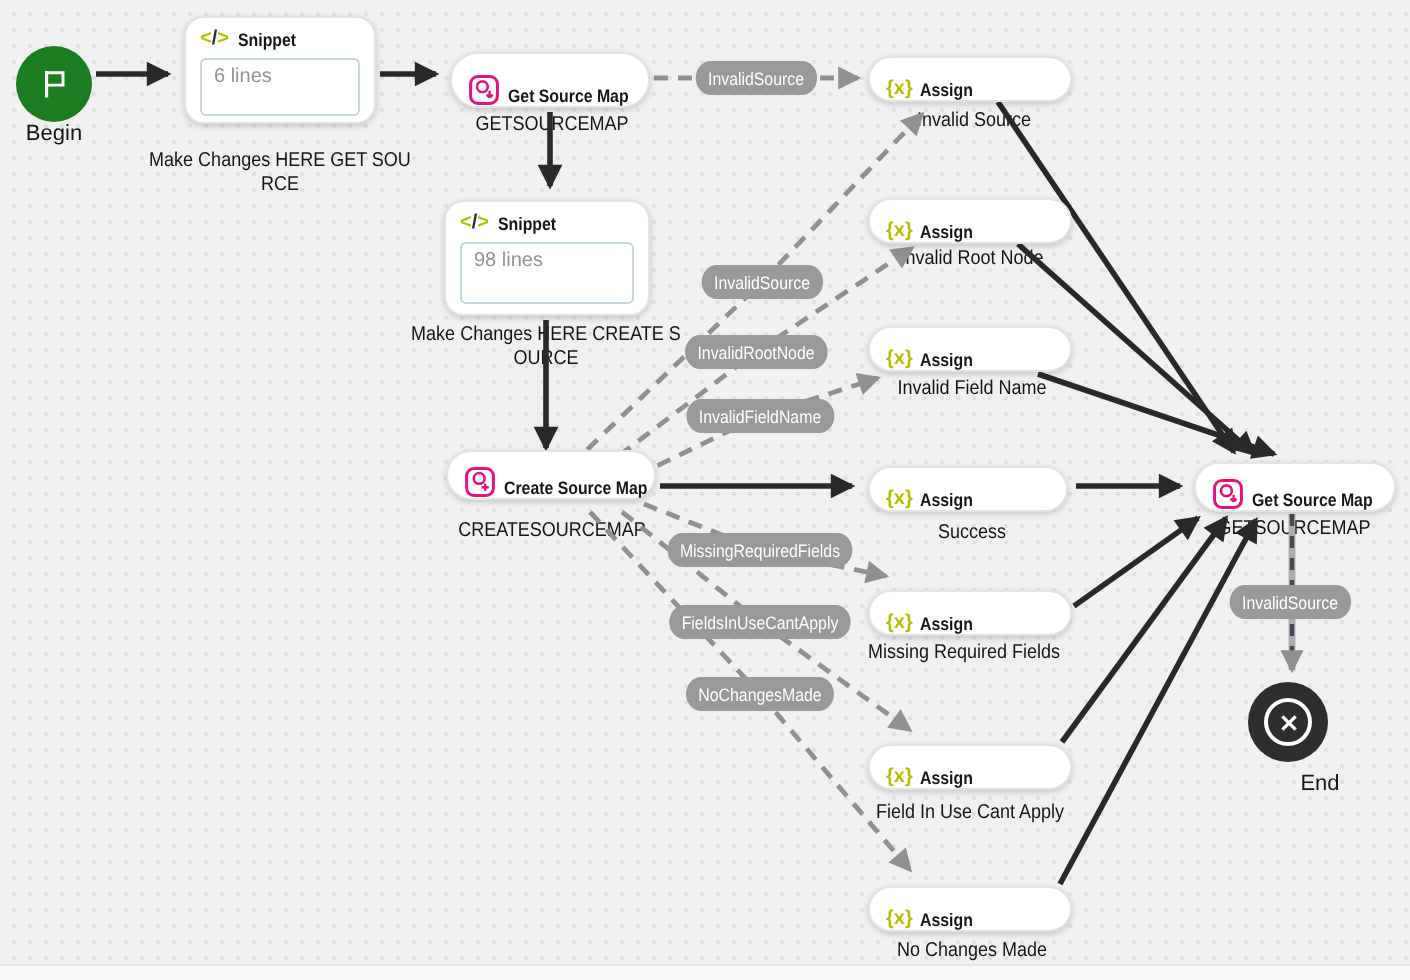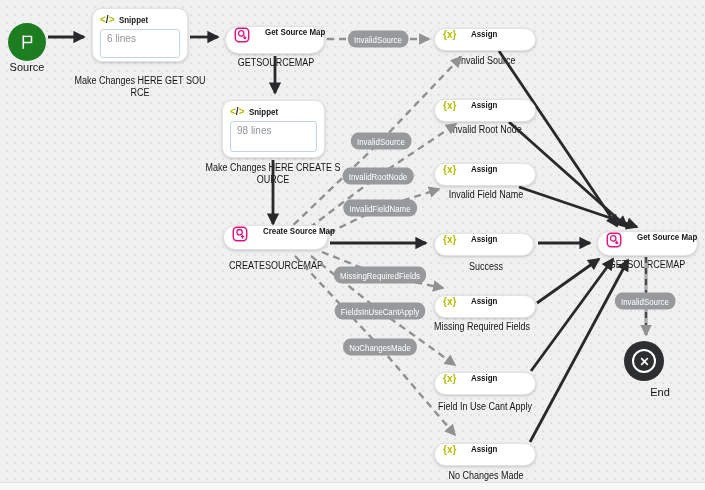--- a/index.html
+++ b/index.html
@@ -2,21 +2,21 @@
 <html><head>
 <meta charset="utf-8">
 <style>
 *{margin:0;padding:0;box-sizing:border-box}
 html,body{width:705px;height:490px;overflow:hidden;font-family:"Liberation Sans",sans-serif}
 #canvas{position:relative;width:705px;height:490px;background-color:#f0f0f1;background-image:radial-gradient(circle,#e0e1e2 1px,rgba(0,0,0,0) 1.15px);background-size:8px 8px;background-position:3px 3px}
 #edges{position:absolute;left:0;top:0;z-index:2}
 .cap{position:absolute;z-index:1;transform:translateX(-50%) scaleX(.9);text-align:center;font-size:10px;color:#141516;white-space:pre-line;line-height:12px}
 .bigcap{font-size:11px;transform:translateX(-50%)}
 .card{position:absolute;z-index:3;background:#fff;border:1px solid #e2e3e4;box-shadow:0 1px 3px rgba(0,0,0,.18)}
-.action{display:flex;align-items:flex-start;gap:15px;border-radius:14px;padding:0 8px}
+.action{display:flex;align-items:flex-end;gap:4px;border-radius:14px;padding:0 8px}
 .title{font-size:9px;font-weight:bold;color:#151617;white-space:nowrap;transform:scaleX(.88);transform-origin:0 50%}
 .snippet{border-radius:10px;padding:5px 7px}
 .snip-head{display:flex;align-items:center;gap:5px}
 .code-icon{font-size:10px;font-weight:bold}
 .code-icon .y{color:#b4bd00;font-style:normal}
 .code-icon .d{color:#2b2d2e;font-style:normal}
 .code-box{margin-top:4px;background:#fff;border:1px solid #c5d5de;border-radius:3px;font-size:10px;color:#909599;padding:3px 6px;width:100%}
 .ax{font-size:10px;font-weight:bold;color:#b4bd00;white-space:nowrap}
 .pill{position:absolute;z-index:3;transform:translate(-50%,-50%) scaleX(.88);background:#97999b;color:#fff;font-size:9px;padding:3.5px 7px;border-radius:10px;white-space:nowrap}
 .circle-node{position:absolute;z-index:3;border-radius:50%;display:flex;align-items:center;justify-content:center}
@@ -75,21 +75,21 @@
     <path d="M646,328 L646,335" stroke="#8f9193" stroke-width="2.4" fill="none" marker-end="url(#ag)"></path>
   </g>
 </svg>
 
 <div class="circle-node" id="begin">
   <svg width="18" height="18" viewBox="0 0 16 16">
         <path d="M4.7 2.2 V14" stroke="#fff" stroke-width="1.4" fill="none"></path>
         <path d="M4.7 3 h7.3 v5.5 h-7.3" fill="none" stroke="#fff" stroke-width="1.3"></path>
       </svg>
 </div>
-<div class="cap bigcap" style="left:27px;top:61px">Source</div>
+<div class="cap bigcap" style="left:27px;top:61px">Begin</div>
 
 <div class="card snippet" style="left:92px;top:8px;width:96px;height:54px">
   <div class="snip-head">
     <span class="code-icon"><span class="y">&lt;</span><span class="d">/</span><span class="y">&gt;</span></span>
     <span class="title">Snippet</span>
   </div>
   <div class="code-box" style="height:29px">6 lines</div>
 </div>
 <div class="cap" style="left:140px;top:75px">Make Changes HERE GET SOU
 RCE</div>

